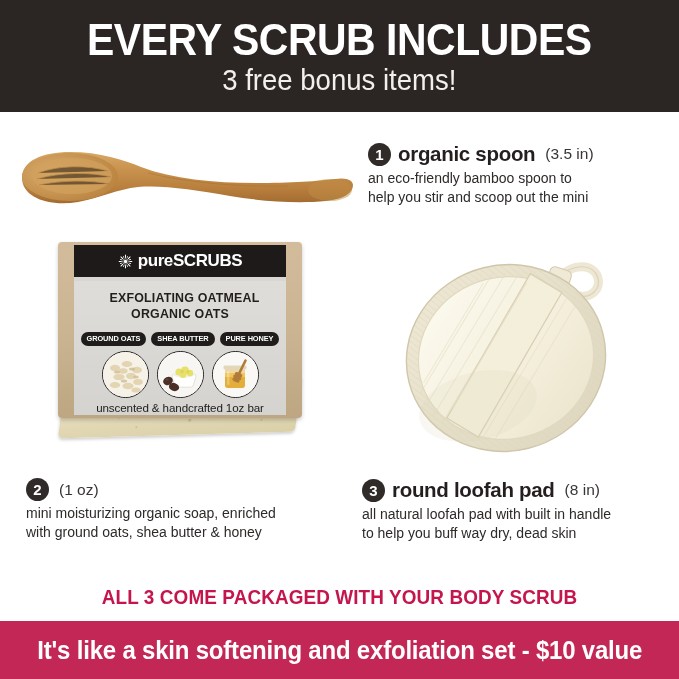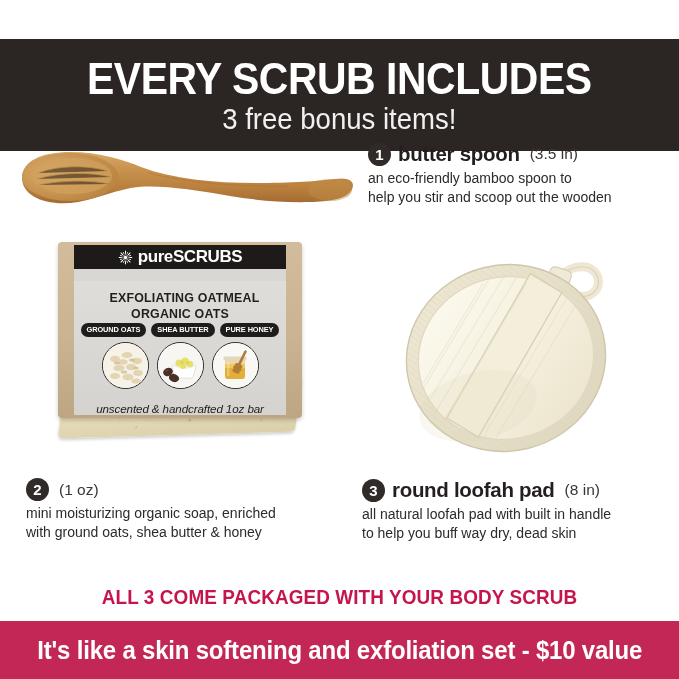--- a/index.html
+++ b/index.html
@@ -20,21 +20,20 @@
   .header {
     position: absolute;
     left: 0; top: 0;
     width: 679px;
     height: 112px;
     background: #2b2523;
     display: flex;
     flex-direction: column;
     align-items: center;
     justify-content: center;
-    margin-top: 39px;
   }
   .header-title {
     color: #ffffff;
     font-family: "Liberation Sans Narrow", "Liberation Sans", sans-serif;
     font-weight: bold;
     font-size: 44px;
     letter-spacing: -0.5px;
     line-height: 1;
     transform: scaleX(0.93);
     margin: 0 0 4px 0;
@@ -124,21 +123,21 @@
     box-shadow: 0 2px 4px rgba(0,0,0,0.20);
   }
   .carton-inner {
     position: absolute;
     left: 16px; top: 3px;
     width: 212px; height: 170px;
     background: #d8d7d3;
   }
   .carton-band {
     position: absolute;
-    left: 0; top: 0; width: 212px; height: 24px;
+    left: 0; top: 0; width: 212px; height: 32px;
     background: #1d1a19;
     display: flex; align-items: center; justify-content: center;
     gap: 5px;
   }
   .brand-mark { width: 15px; height: 15px; display: block; }
   .brand-name {
     color: #ffffff;
     font-size: 17px;
     font-weight: bold;
     letter-spacing: -0.4px;
@@ -150,21 +149,21 @@
     display: flex; flex-direction: column; align-items: center;
   }
   .label-line1, .label-line2 {
     font-size: 12.4px;
     font-weight: bold;
     color: #221e1d;
     letter-spacing: 0.2px;
     line-height: 1.28;
   }
   .label-line1 { margin-top: 10px; padding-left: 9px; }
-  .pills { display: flex; gap: 5px; }
+  .pills { display: flex; gap: 5px; margin-top: 9px; }
   .pill {
     background: #1f1c1b;
     color: #ffffff;
     font-size: 7.4px;
     font-weight: bold;
     letter-spacing: -0.1px;
     padding: 2.5px 6px;
     border-radius: 9px;
     white-space: nowrap;
   }
@@ -172,23 +171,22 @@
   .photo {
     width: 45px; height: 45px;
     border-radius: 50%;
     border: 1.4px solid #1f1c1b;
     background: #ffffff;
     overflow: hidden;
     position: relative;
   }
   .label-foot {
     font-size: 11.6px;
-    font-style: italic;
     color: #1f1c1b;
-    margin-top: 13px;
+    margin-top: 3px;
     letter-spacing: -0.1px;
   }
 
   .item2-text { position: absolute; left: 26px; top: 478px; width: 320px; }
 
   
   .loofah-wrap { position: absolute; left: 398px; top: 238px; width: 230px; height: 222px; }
   .item3-text { position: absolute; left: 362px; top: 478px; width: 310px; }
 
   
@@ -258,26 +256,26 @@
       <path d="M31,42 C53,37 84,37 101,41"></path>
     </g>
     <path d="M140,30 C180,40 230,44 280,43" stroke="#a5702f" stroke-width="1" fill="none" opacity="0.5"></path>
     <ellipse cx="322" cy="47" rx="22" ry="11" fill="#c08b46" opacity="0.5"></ellipse>
   </svg>
 </div>
 
 <div class="item1-text">
   <div class="item-head">
     <span class="badge">1</span>
-    <span class="item-title">butter spoon</span>
+    <span class="item-title">organic spoon</span>
     <span class="item-qty">(3.5 in)</span>
   </div>
   <div class="item-desc">
     <div>an eco-friendly bamboo spoon to</div>
-    <div>help you stir and scoop out the wooden</div>
+    <div>help you stir and scoop out the mini</div>
   </div>
 </div>
 
 <div class="soap-wrap">
 
   <div class="soap-bar">
     <div class="soap-bar-top"></div>
     <div class="fleck" style="left:22px;top:28px;width:3px;height:3px;"></div>
     <div class="fleck" style="left:58px;top:36px;width:2.4px;height:2.4px;"></div>
     <div class="fleck" style="left:95px;top:26px;width:3px;height:3px;"></div>

